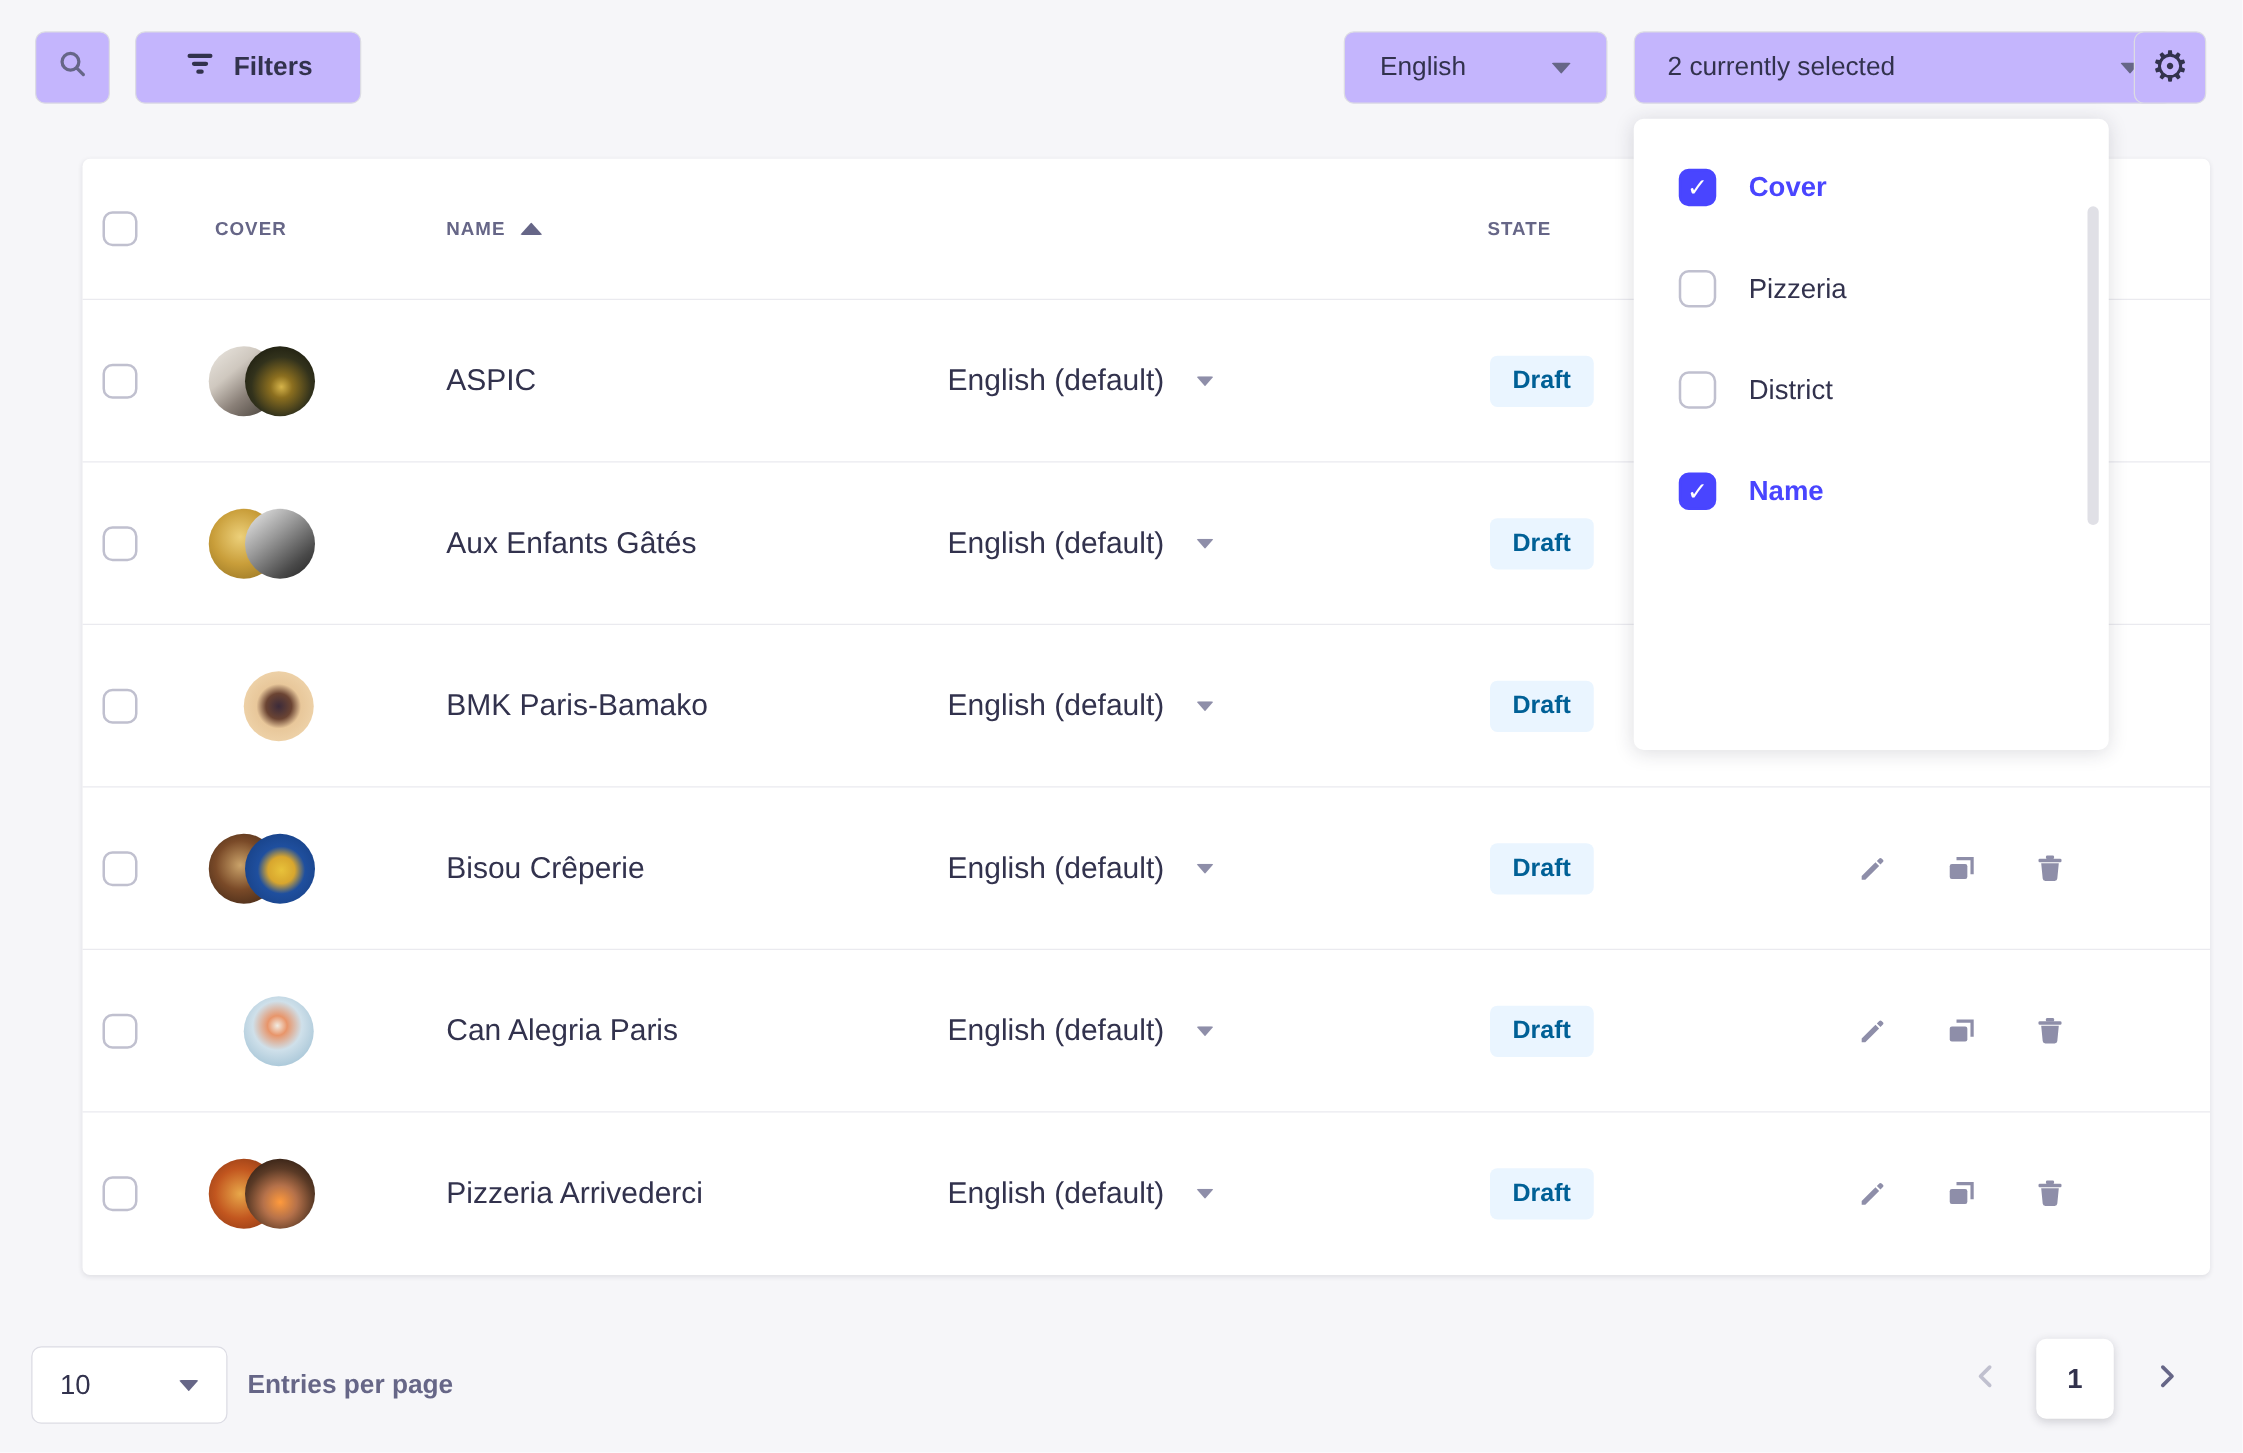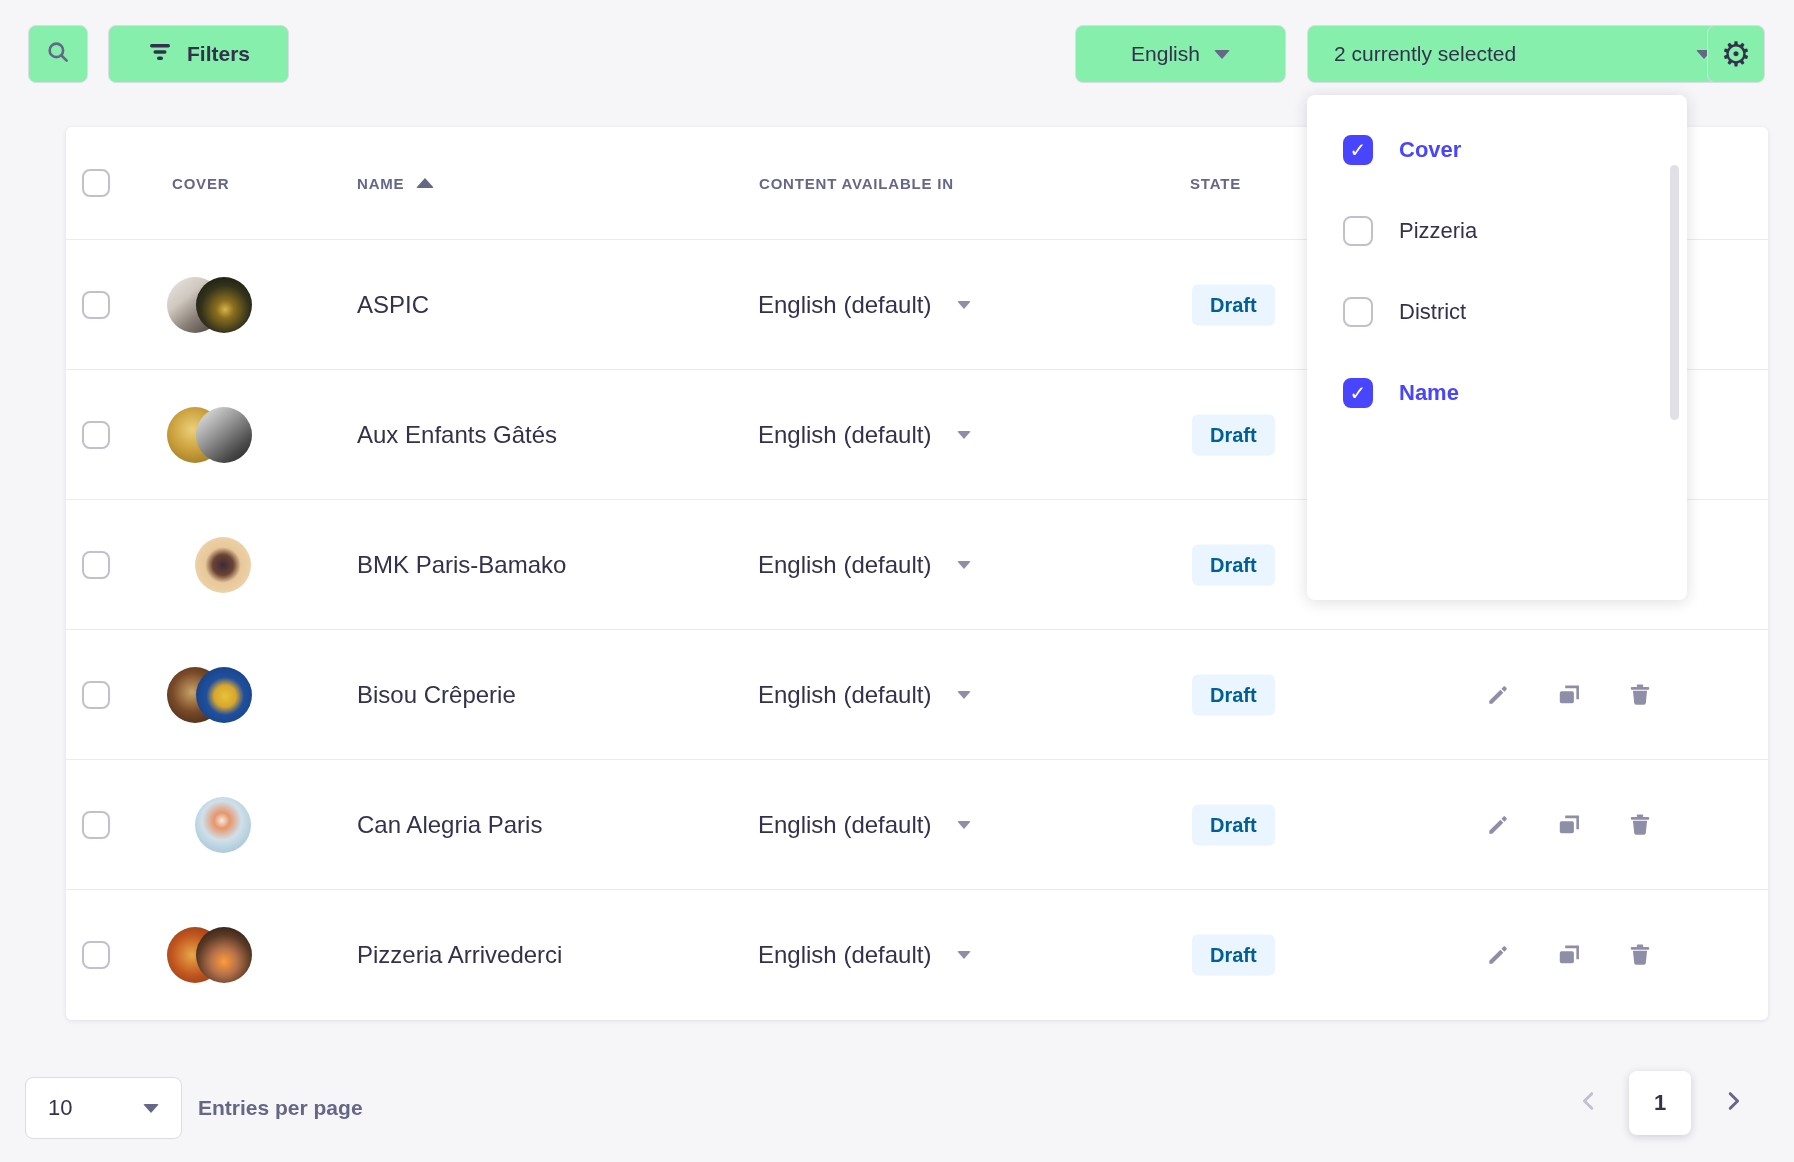--- a/index.html
+++ b/index.html
@@ -5,27 +5,27 @@
   html,body{margin:0;padding:0;}
   body{
     width:1794px;height:1162px;position:relative;overflow:hidden;
     background:#f6f6f9;
     font-family:"Liberation Sans","DejaVu Sans",sans-serif;
     color:#32324d;
   }
   
   .btn{
     position:absolute;top:25px;height:58px;box-sizing:border-box;
-    background:#86efac;border:1px solid #dcdce4;border-radius:8px;
+    background:#c4b5fd;border:1px solid #dcdce4;border-radius:8px;
     display:flex;align-items:center;justify-content:center;gap:14px;
     font-size:21px;color:#32324d;cursor:pointer;
   }
   #search-btn{left:28px;width:60px;}
   #filters-btn{left:108px;width:181px;font-weight:700;}
-  #locale-select{left:1075px;width:211px;padding:0 16px;}
+  #locale-select{left:1075px;width:211px;justify-content:space-between;padding:0 28px;}
   #columns-select{left:1307px;width:432px;justify-content:space-between;padding:0 26px;}
   #gear-btn{left:1707px;width:58px;}
   .caret-down{
     width:0;height:0;border-left:8px solid transparent;border-right:8px solid transparent;
     border-top:9px solid #666687;border-radius:2px;
   }
   .gear-glyph{font-size:34px;line-height:1;color:#32324d;font-family:"DejaVu Sans",sans-serif;}
   
   .card{
     position:absolute;left:66px;top:127px;width:1702px;height:893px;
@@ -154,23 +154,20 @@
 
 <div class="card">
   <div class="thead">
     <span class="checkbox"></span>
     <span class="th th-cover">
       <span>COVER</span>
     </span>
     <span class="th th-name">
       <span>NAME</span>
       <span class="sort-asc"></span>
-    </span>
-    <span class="th th-locale">
-      <span>CONTENT AVAILABLE IN</span>
     </span>
     <span class="th th-state">
       <span>STATE</span>
     </span>
   </div>
   <div id="rows-container">
   <div class="row">
     <span class="checkbox"></span>
     <span class="covers pair">
           <span class="avatar a0" style="background: linear-gradient(140deg, rgb(236, 232, 226) 0%, rgb(207, 200, 191) 35%, rgb(138, 128, 120) 62%, rgb(59, 54, 47) 100%);"></span>

